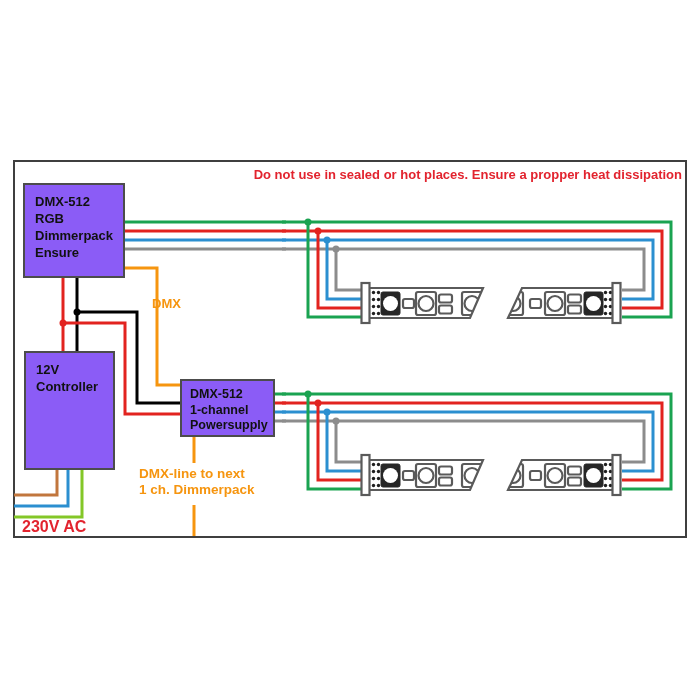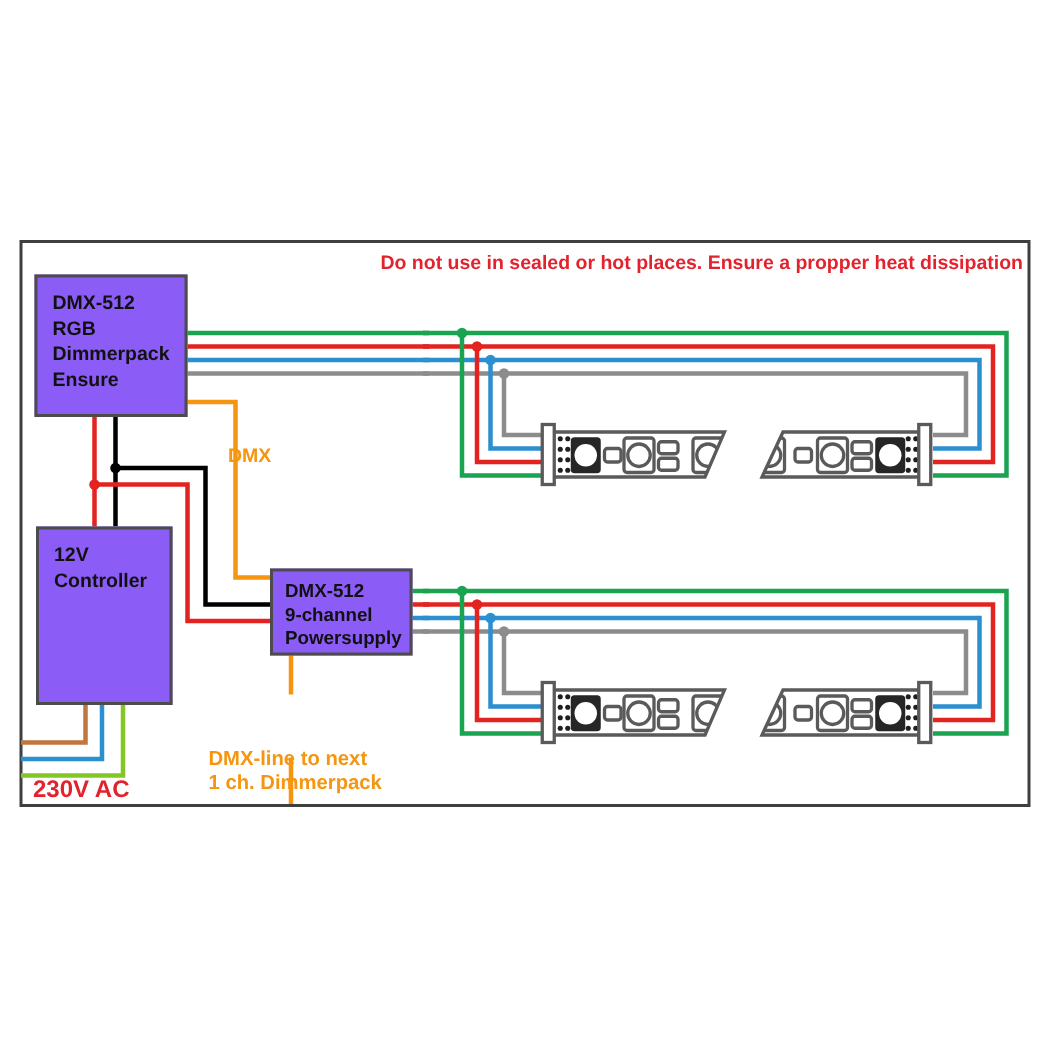--- a/index.html
+++ b/index.html
@@ -46,21 +46,21 @@
   }
   .dbox .bl{display:block;}
   #box-controller{left:23px;top:183px;width:102px;height:95px;font-size:13px;line-height:17px;padding:8px 0 0 10px;}
   #box-psu{left:24px;top:351px;width:91px;height:119px;font-size:13px;line-height:17px;padding:8px 0 0 10px;}
   #box-dimmerpack{left:180px;top:379px;width:95px;height:58px;font-size:12.5px;line-height:15.5px;padding:6px 0 0 8px;}
 
   
   .lbl{position:absolute;font-weight:bold;white-space:nowrap;}
   #warning-text{top:167px;right:18px;font-size:13px;color:var(--text-red,#e2232e);}
   #dmx-label{left:152px;top:296px;font-size:13px;color:var(--wire-orange,#f6950f);}
-  #dmx-next-label{left:139px;top:466px;font-size:13.5px;line-height:16px;color:var(--wire-orange,#f6950f);margin-top:32px;}
+  #dmx-next-label{left:139px;top:466px;font-size:13.5px;line-height:16px;color:var(--wire-orange,#f6950f);}
   #mains-label{left:22px;top:518px;font-size:16px;color:var(--text-red,#e2232e);}
 </style>
 </head>
 <body>
 
 <div id="stage">
 
   <div id="frame"></div>
 
   <svg id="wiresvg" viewBox="0 0 700 700">
@@ -186,21 +186,21 @@
     <span class="bl">Ensure</span>
   </div>
 
   <div class="dbox" id="box-psu">
     <span class="bl">12V</span>
     <span class="bl">Controller</span>
   </div>
 
   <div class="dbox" id="box-dimmerpack">
     <span class="bl">DMX-512</span>
-    <span class="bl">9-channel</span>
+    <span class="bl">1-channel</span>
     <span class="bl">Powersupply</span>
   </div>
 
   <div class="lbl" id="warning-text">Do not use in sealed or hot places. Ensure a propper heat dissipation</div>
 
   <div class="lbl" id="dmx-label">DMX</div>
 
   <div class="lbl" id="dmx-next-label">
     <span class="bl" style="display:block">DMX-line to next</span>
     <span class="bl" style="display:block">1 ch. Dimmerpack</span>

